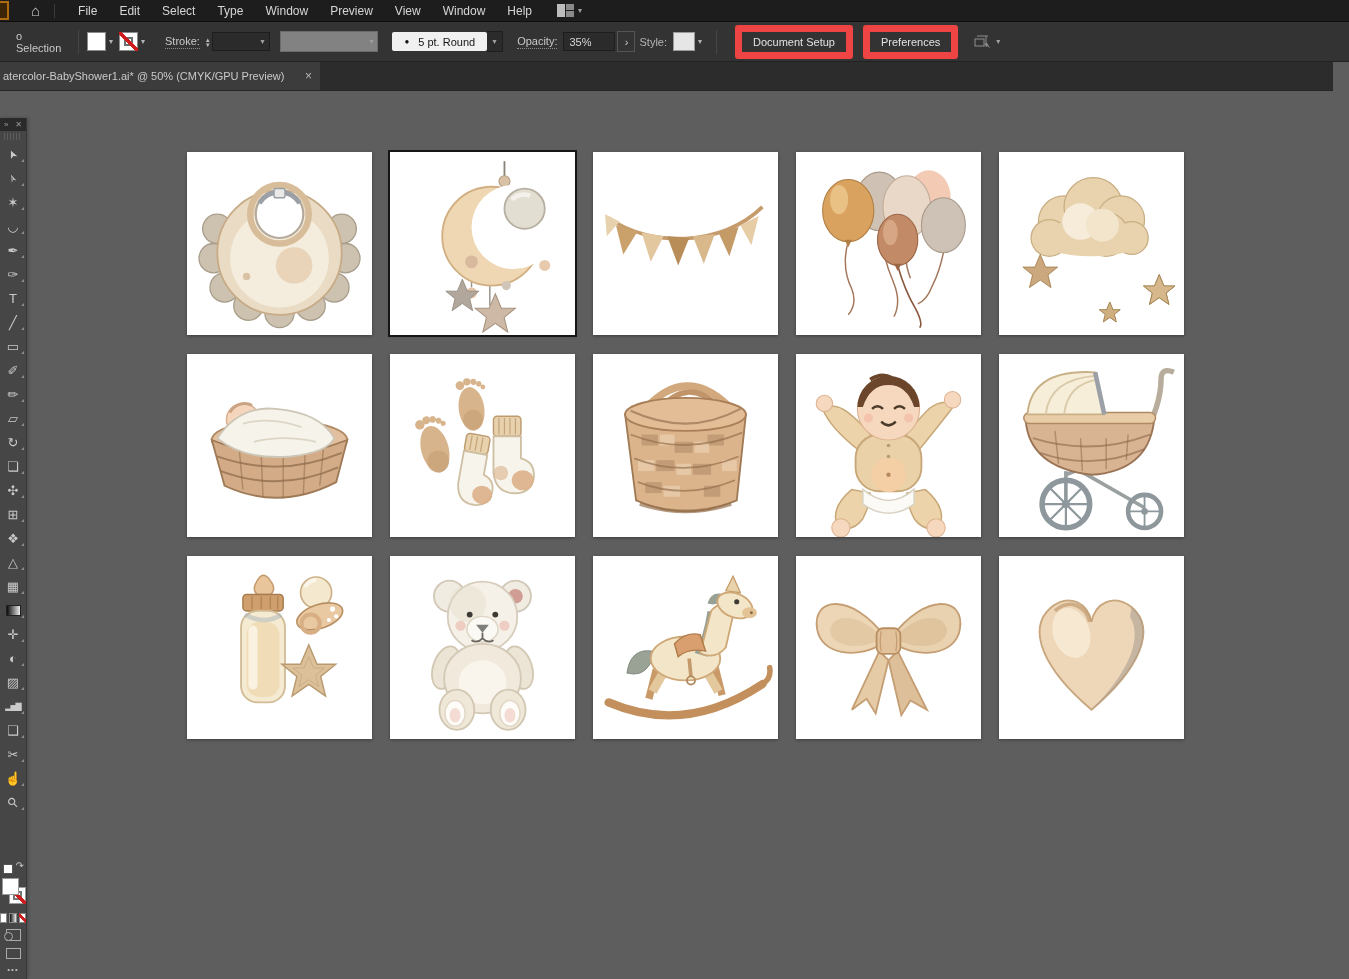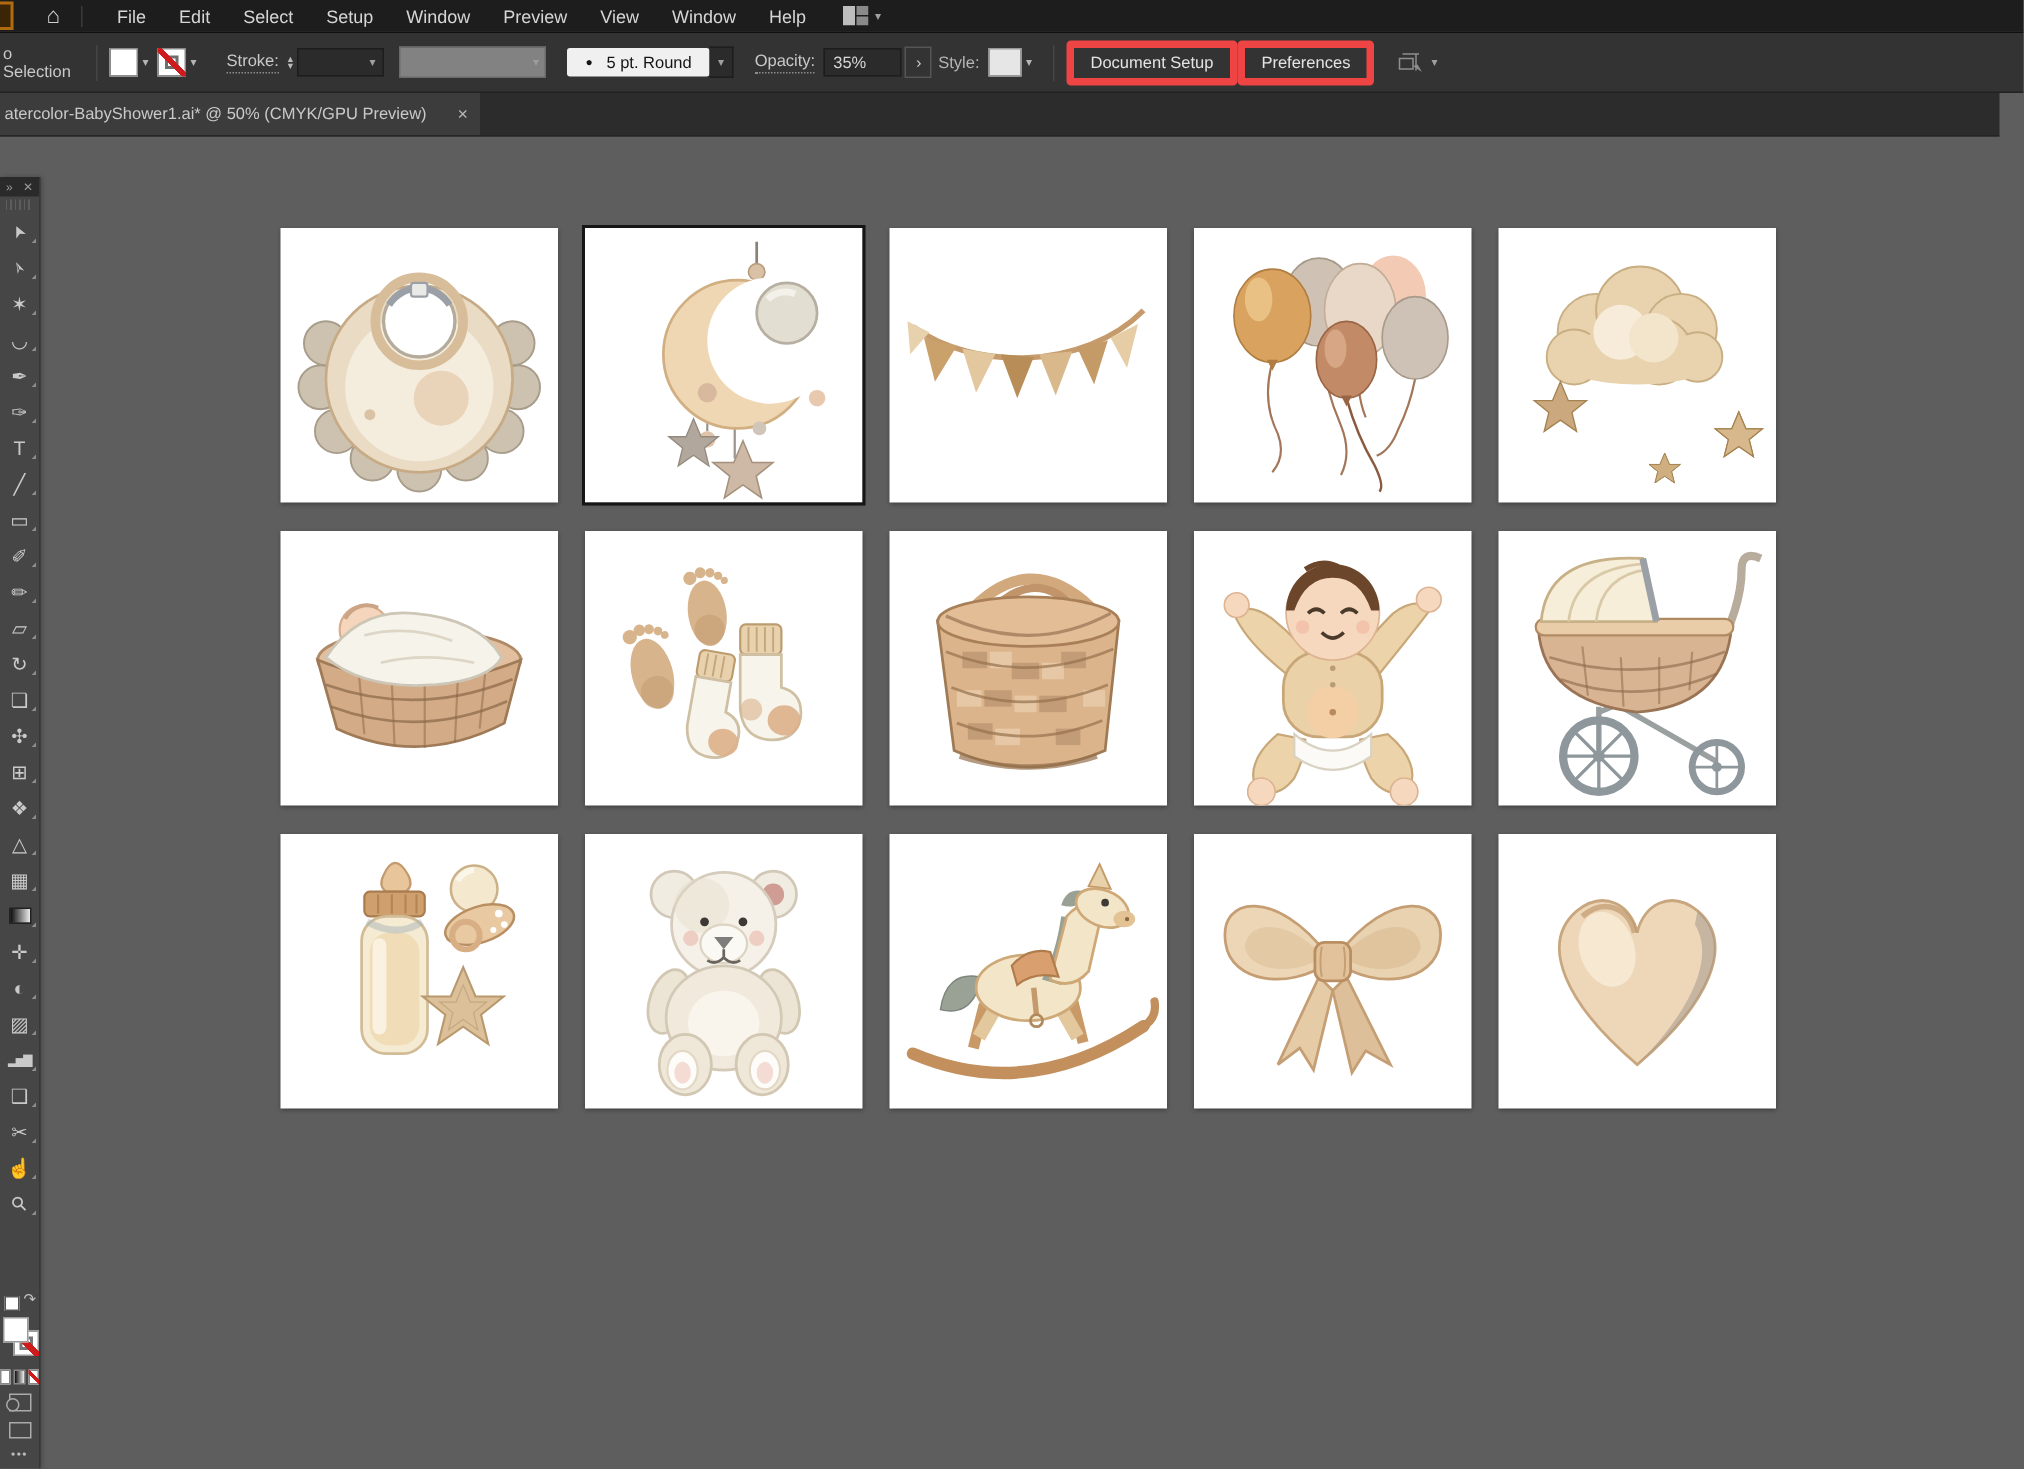--- a/index.html
+++ b/index.html
@@ -16,21 +16,21 @@
   .msep{width:1px;height:14px;background:#3a3a3a;margin:0 12px 0 14px}
   .mitem{padding:0 11px;cursor:default}
   .wsicon{display:flex;align-items:center;gap:4px;margin-left:14px;color:#9a9a9a}
   .wsicon .sq{display:inline-block}
   .chev{font-size:8px;color:#a0a0a0}
 
   
   .controlbar{position:absolute;top:21px;left:0;right:0;height:39px;background:#333;
               border-top:1px solid #0f0f0f;border-bottom:1px solid #222;
               display:flex;align-items:center;font-size:11px;color:#c9c9c9;z-index:29}
-  .sel-label{margin-left:2px;width:54px}
+  .sel-label{margin-left:16px;width:54px}
   .csep{width:1px;height:24px;background:#454545;margin:0 8px}
   .swatch{width:17px;height:17px;background:#fff;border:1px solid #8a8a8a;position:relative;flex:0 0 auto}
   .swatch.stroke::before{content:'';position:absolute;inset:4px;border:2px solid #6e6e6e;background:#fff}
   .swatch.stroke::after{content:'';position:absolute;inset:-1px;
       background:linear-gradient(45deg,transparent 43%,#cf1b1b 43%,#cf1b1b 57%,transparent 57%)}
   .dd-chev{margin:0 6px 0 3px;font-size:8px;color:#b5b5b5}
   .dotted{border-bottom:1px dotted #8c8c8c;padding-bottom:1px}
   .stepper{display:flex;flex-direction:column;line-height:5px;font-size:7px;color:#bbb;margin:0 3px 0 6px}
   .field{height:19px;background:#2b2b2b;border:1px solid #1d1d1d;display:flex;align-items:center;
          color:#d6d6d6;padding:0 5px;box-sizing:border-box}
@@ -39,22 +39,22 @@
             display:flex;align-items:center;justify-content:flex-end}
   .wprofile .chev{color:#9d9d9d;margin-right:4px}
   .brush{height:19px;background:#f0f0f0;border-radius:2px;color:#141414;display:flex;
          align-items:center;gap:9px;padding:0 12px;margin-left:14px}
   .brush .dot{font-size:8px}
   .darkchev{width:15px;height:19px;background:#2b2b2b;border:1px solid #1d1d1d;border-left:none;
             display:flex;align-items:center;justify-content:center}
   .opexp{width:16px;height:19px;border:1px solid #555;display:flex;align-items:center;
          justify-content:center;color:#ccc;margin-left:2px}
   .style-sw{width:20px;height:17px;background:#e6e6e6;border:1px solid #9a9a9a;margin-left:6px}
-  .btn{border:5px solid #ef4444;border-radius:3px;height:20px;padding:0 11px;display:flex;
-       align-items:center;color:#e3e3e3;background:transparent}
+  .btn{border:7px solid #ef4444;border-radius:3px;height:20px;padding:0 11px;display:flex;
+       align-items:center;color:#e3e3e3;margin-left:10px;background:transparent}
   .alignicon{display:flex;align-items:center;gap:4px;margin-left:16px;color:#8f8f8f}
 
   
   .tabbar{position:absolute;top:61px;left:0;right:16px;height:29px;background:#2c2c2c;
           border-bottom:1px solid #262626;z-index:28}
   .tab{position:absolute;left:0;top:0;bottom:0;width:320px;background:#3c3c3c;
        display:flex;align-items:center;font-size:11px;color:#c9c9c9;padding:0 8px 0 3px;box-sizing:border-box}
   .tab .title{white-space:nowrap;overflow:hidden}
   .tab .close{margin-left:auto;color:#b5b5b5;font-size:12px;padding-left:8px}
 
@@ -114,21 +114,21 @@
   </defs>
 </svg>
 
 <div class="menubar">
   <div class="app-frag"></div>
   <div class="home">⌂</div>
   <div class="msep"></div>
   <div class="mitem">File</div>
   <div class="mitem">Edit</div>
   <div class="mitem">Select</div>
-  <div class="mitem">Setup</div>
+  <div class="mitem">Type</div>
   <div class="mitem">Window</div>
   <div class="mitem">Preview</div>
   <div class="mitem">View</div>
   <div class="mitem">Window</div>
   <div class="mitem">Help</div>
   <div class="wsicon">
     <svg class="sq" width="17" height="13" viewBox="0 0 17 13">
       <rect x="0" y="0" width="8" height="13" fill="#bdbdbd"></rect>
       <rect x="9" y="0" width="8" height="6" fill="#8a8a8a"></rect>
       <rect x="9" y="7" width="8" height="6" fill="#8a8a8a"></rect>

